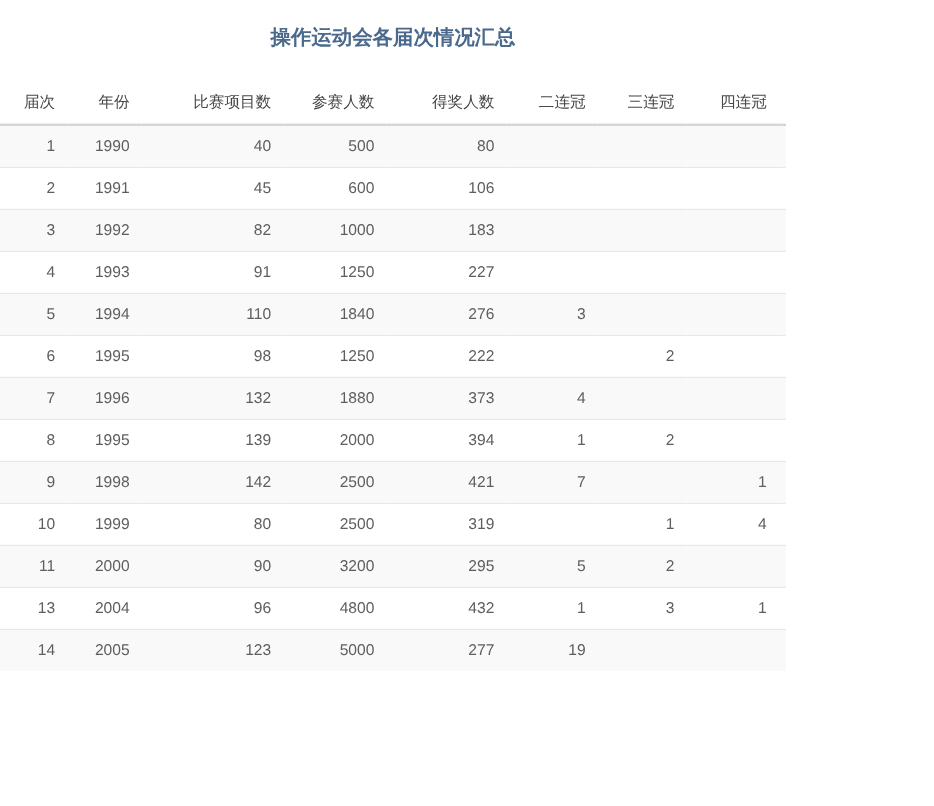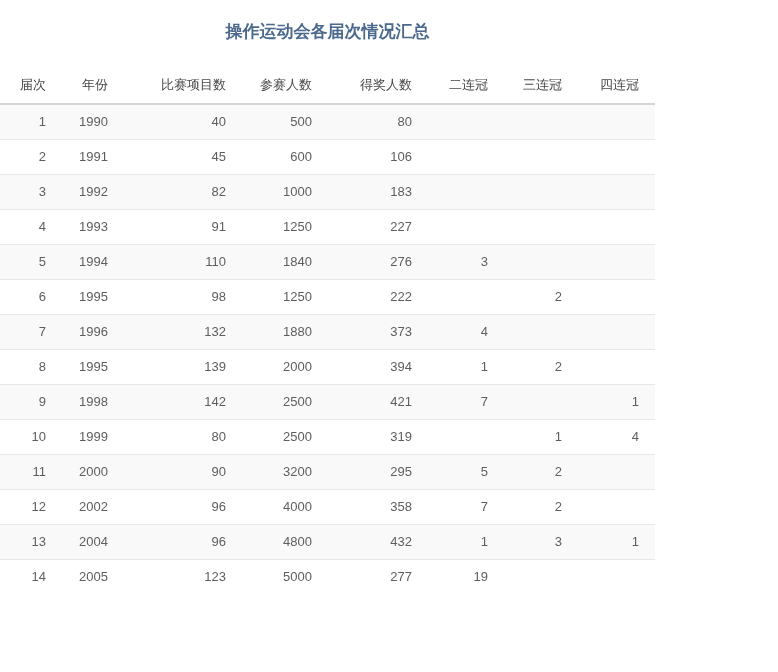--- a/index.html
+++ b/index.html
@@ -204,31 +204,20 @@
           <td>2000</td>
           <td>90</td>
           <td>3200</td>
           <td>295</td>
           <td>5</td>
           <td>2</td>
           <td></td>
           <td></td>
         </tr>
         <tr>
-          <td>12</td>
-          <td>2002</td>
-          <td>96</td>
-          <td>4000</td>
-          <td>358</td>
-          <td>7</td>
-          <td>2</td>
-          <td></td>
-          <td>1</td>
-        </tr>
-        <tr>
           <td>13</td>
           <td>2004</td>
           <td>96</td>
           <td>4800</td>
           <td>432</td>
           <td>1</td>
           <td>3</td>
           <td>1</td>
           <td></td>
         </tr>

